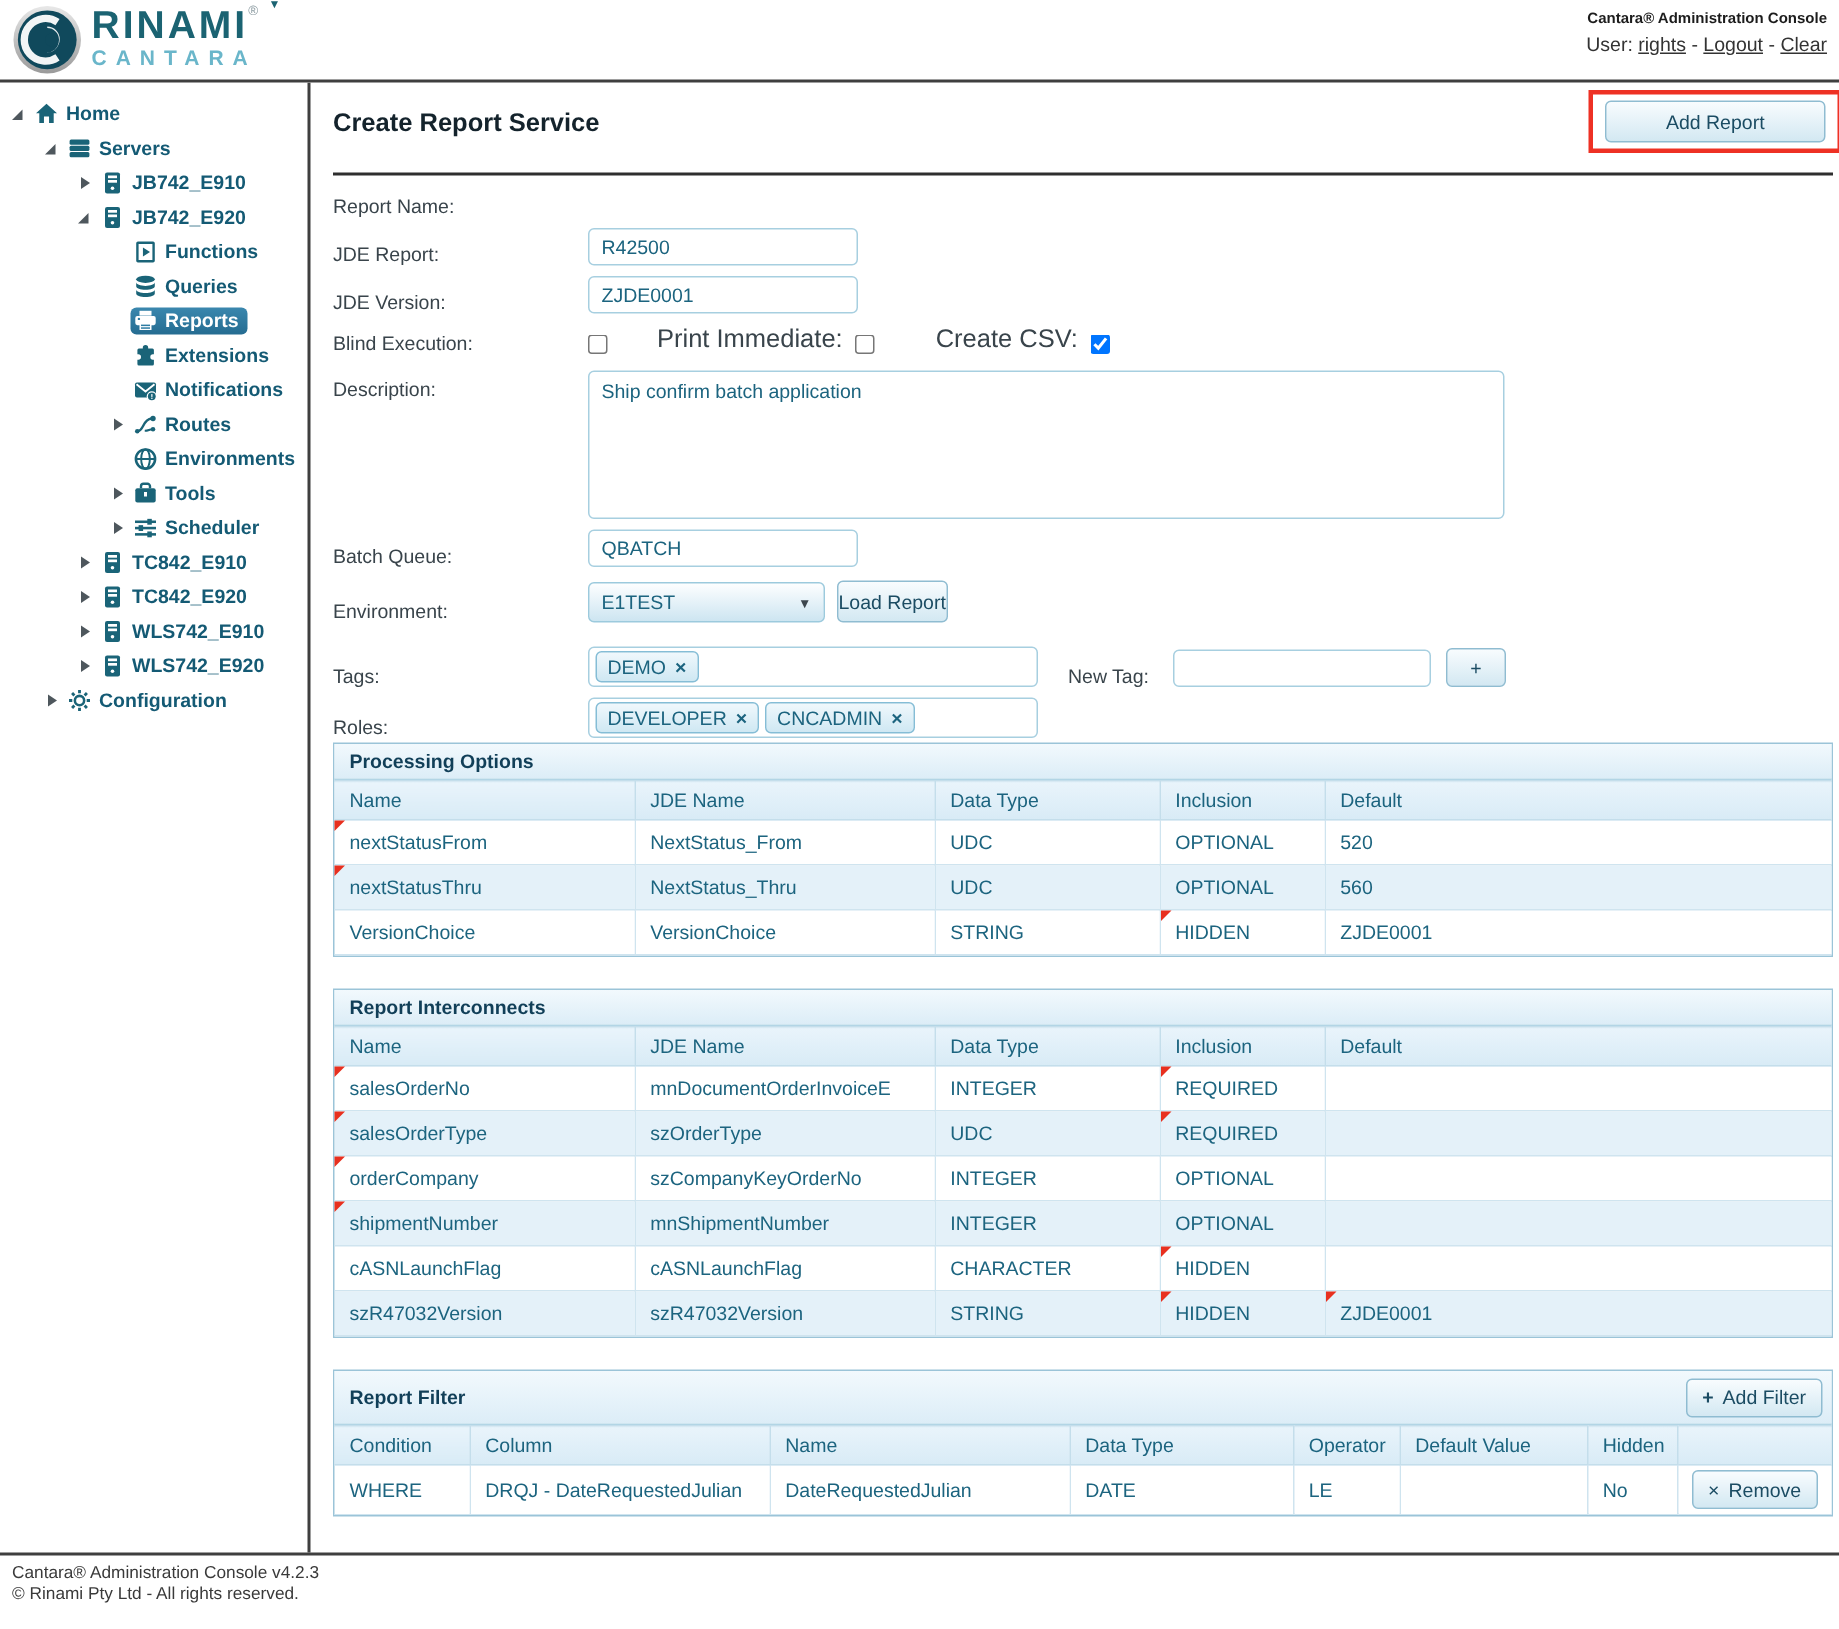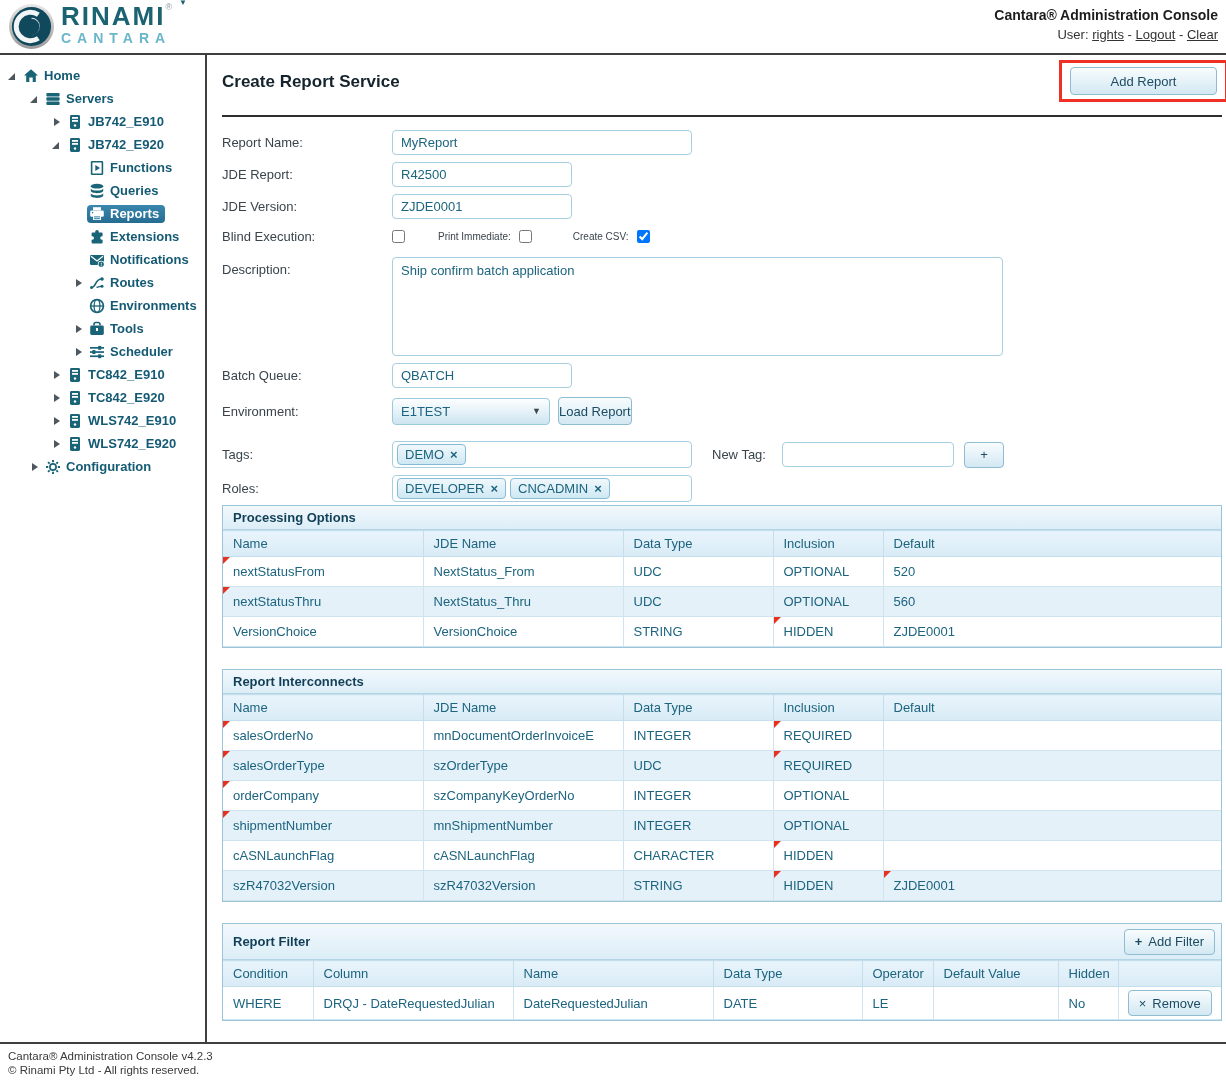--- a/index.html
+++ b/index.html
@@ -9,21 +9,21 @@
   
   .app-header { height:55px; border-bottom:2px solid #3f3f3f; position:relative; background:#fff; }
   .logo { position:absolute; left:8px; top:3px; display:flex; }
   .logo-mark { width:47px; height:47px; }
   .logo-text { margin-left:6px; position:relative; line-height:1; }
   .brand-top { font-size:26px; font-weight:bold; letter-spacing:2px; color:#1b6372; }
   .brand-reg { font-size:9px; color:#8a9aa0; vertical-align:top; }
   .brand-caret { position:absolute; top:-4px; left:118px; font-size:8px; color:#1b6372; }
   .brand-bottom { font-size:14px; font-weight:bold; letter-spacing:6px; color:#6ab6ca; margin-top:2px; }
   .header-right { position:absolute; right:8px; top:7px; text-align:right; }
-  .console-title { font-size:14px; font-weight:bold; color:#1c1c1c; }
+  .console-title { font-size:10px; font-weight:bold; color:#1c1c1c; }
   .user-row { font-size:13px; color:#333; margin-top:4px; }
   .user-row a { color:#333; text-decoration:underline; cursor:pointer; }
 
   
   .body-row { display:flex; min-height:980px; }
   .sidebar { width:207px; flex:0 0 207px; border-right:2px solid #3f3f3f; padding-top:9px; }
   .main { flex:1; padding:9px 8px 0 15px; }
 
   
   .titem { height:23px; display:flex; align-items:center; font-size:13px; color:#145a74; cursor:pointer;font-weight:bold; }
@@ -41,31 +41,31 @@
   
   .page-header { position:relative; border-bottom:2px solid #2e2e2e; padding:8px 0 13px 0; margin-bottom:13px; height:53px; }
   .page-title { font-size:17px; font-weight:bold; color:#14232c; }
   .add-report-wrap { position:absolute; right:-6px; top:-4px; border:3px solid #ee3124; padding:4px 8px; background:transparent; }
   .btn { display:inline-flex; align-items:center; justify-content:center; height:28px;
      background:linear-gradient(#f8fcfe,#d3e8f2); border:1px solid #8fbcd1; border-radius:4px;
      font-size:13px; color:#1b4c63; cursor:pointer; font-family:"Liberation Sans",sans-serif; }
   .btn-add-report { width:147px; }
 
   
-  .frow { display:flex; align-items:center; margin-bottom:7px; }
+  .frow { display:flex; align-items:flex-end; margin-bottom:7px; }
   .flabel { width:170px; flex:0 0 170px; font-size:13px; color:#39444b; }
   .ti { height:25px; border:1px solid #a7cfe0; border-radius:4px; padding:0 8px; font-size:13px;
         color:#1c647f; font-family:"Liberation Sans",sans-serif; outline:none; background:#fff; }
   .w300 { width:300px; } .w180 { width:180px; }
   .frow.top { align-items:flex-start; }
   .frow.top .flabel { margin-top:5px; }
   textarea.ti { width:611px; height:99px; padding:5px 8px; resize:none; }
   .cbrow { height:20px; margin-bottom:11px; }
   .cbrow input[type=checkbox] { width:13px; height:13px; }
-  .cb-label { font-size:10px; color:#39444b; }
+  .cb-label { font-size:17px; color:#39444b; }
   .ml32 { margin-left:33px; margin-right:8px; } .ml40 { margin-left:41px; margin-right:8px; }
   .select { width:158px; height:27px; display:flex; align-items:center; justify-content:space-between;
      background:linear-gradient(#fdfeff,#cde5f1); border:1px solid #9ccadd; border-radius:4px;
      padding:0 8px; font-size:13px; color:#1c647f; cursor:pointer; margin-right:8px; }
   .select .arr { font-size:9px; color:#3c464d; }
   .env-row { margin-top:9px; margin-bottom:16px; }
   .chip-input { display:flex; align-items:center; gap:4px; padding:0 4px; height:27px; }
   .chip { display:inline-flex; align-items:center; height:21px; padding:0 7px;
      background:linear-gradient(#f0f8fc,#cfe8f3); border:1px solid #85bdd6; border-radius:4px;
      font-size:13px; color:#1c647f; white-space:nowrap; }
@@ -412,21 +412,20 @@
 
     <div class="page-header">
       <div class="page-title">Create Report Service</div>
       <div class="add-report-wrap">
         <button class="btn btn-add-report">Add Report</button>
       </div>
     </div>
 
     <div class="frow">
       <span class="flabel">Report Name:</span>
-      <input class="ti w300" value="MyReport" style="">
     </div>
     <div class="frow">
       <span class="flabel">JDE Report:</span>
       <input class="ti w180" value="R42500" style="">
     </div>
     <div class="frow">
       <span class="flabel">JDE Version:</span>
       <input class="ti w180" value="ZJDE0001" style="">
     </div>
     <div class="frow cbrow">

